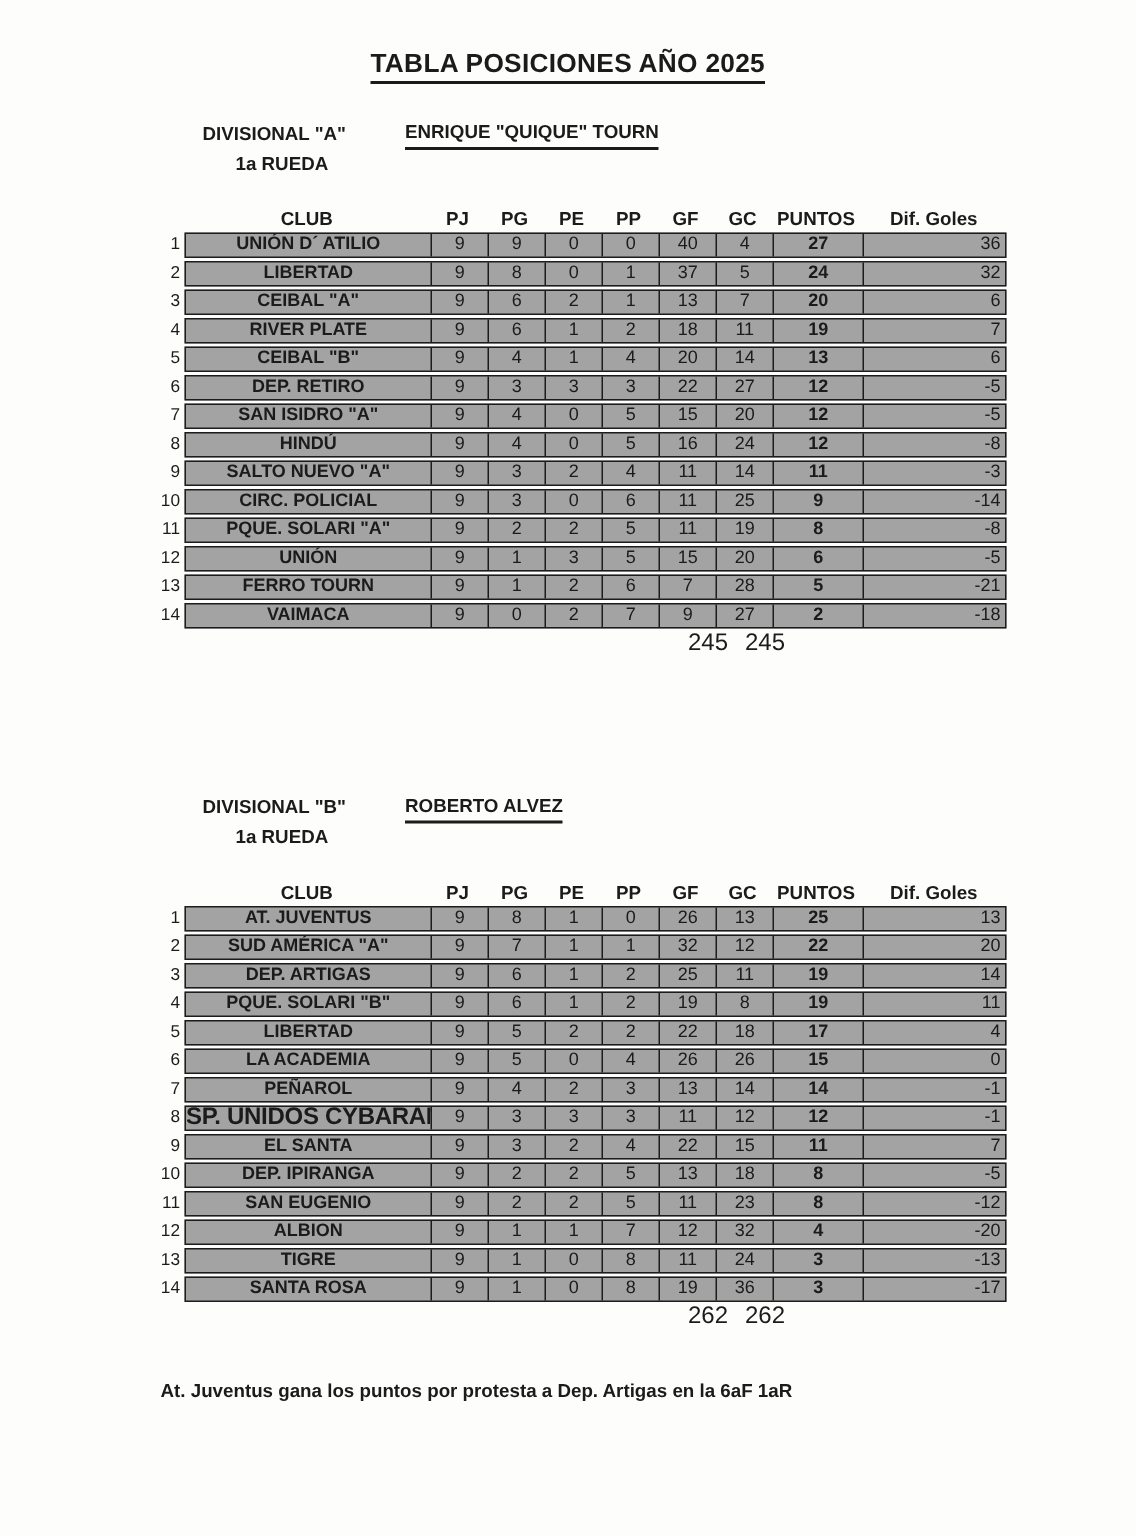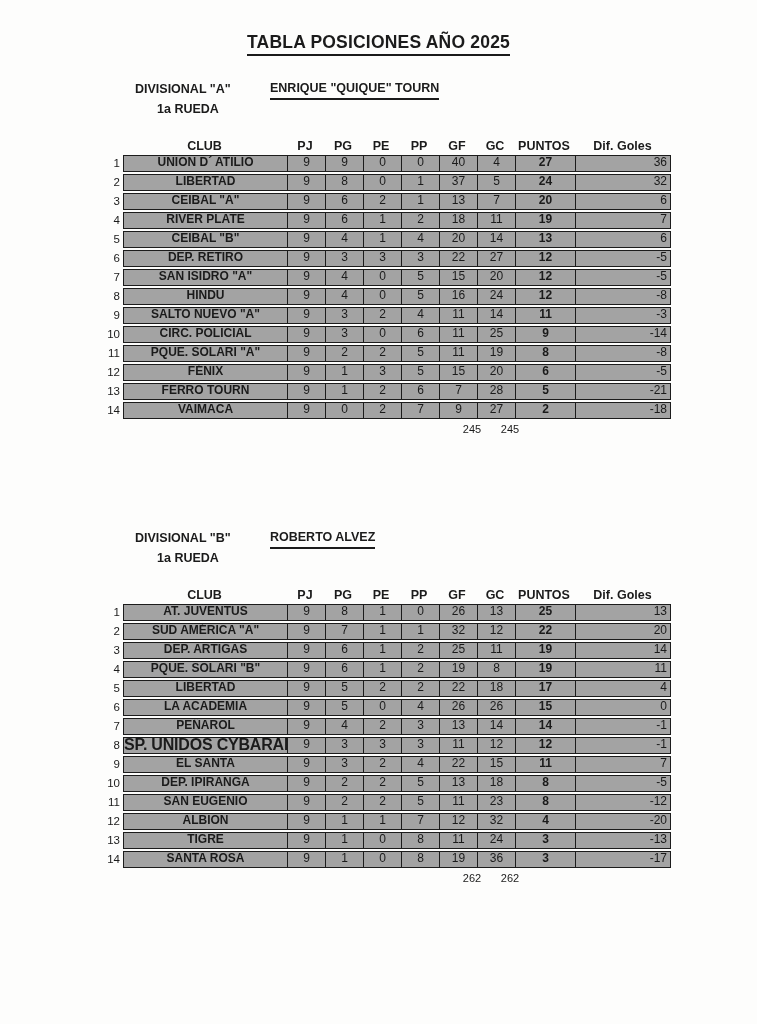--- a/index.html
+++ b/index.html
@@ -42,21 +42,21 @@
     border-left:1.4px solid #1c1c1c;
     font-size:12px; line-height:13.6px; text-align:center;
     overflow:hidden; white-space:nowrap;
   }
   .rowbox .c:first-child { border-left:none; }
   .b { font-weight:bold; }
   .club { font-weight:bold; }
   .club.condensed { font-size:16px; letter-spacing:-.2px; }
   .dif { text-align:right !important; padding-right:5px; box-sizing:border-box; }
 
-  .totals { margin-left:19px; margin-top:1px; height:16px; line-height:16px; font-size:11px; transform:translateX(15px); }
+  .totals { margin-left:19px; margin-top:1px; height:16px; line-height:16px; font-size:16px; transform:translateX(15px); }
   .totals .c { text-align:center; }
 
   .footnote { margin-left:107px; margin-top:34px; font-weight:bold; font-size:12.5px; }
 </style>
 </head>
 <body>
 
 <div class="page">
 
   <div class="title">
@@ -252,21 +252,21 @@
                   <div class="c">11</div>
                   <div class="c">19</div>
                   <div class="c b">8</div>
                   <div class="c dif">-8</div>
                 </div>
               </div>
 
               <div class="trow">
                 <div class="rnum">12</div>
                 <div class="rowbox grid">
-                  <div class="c club">FÉNIX</div>
+                  <div class="c club">UNIÓN</div>
                   <div class="c">9</div>
                   <div class="c">1</div>
                   <div class="c">3</div>
                   <div class="c">5</div>
                   <div class="c">15</div>
                   <div class="c">20</div>
                   <div class="c b">6</div>
                   <div class="c dif">-5</div>
                 </div>
               </div>
@@ -563,14 +563,15 @@
             <div class="c">262</div>
             <div class="c">262</div>
             <div class="c"></div>
             <div class="c"></div>
           </div>
 
         </div>
       </section>
     </div>
 
+  <div class="footnote">At. Juventus gana los puntos por protesta a Dep. Artigas en la 6aF 1aR</div>
 
 </div>
 
 </body></html>

